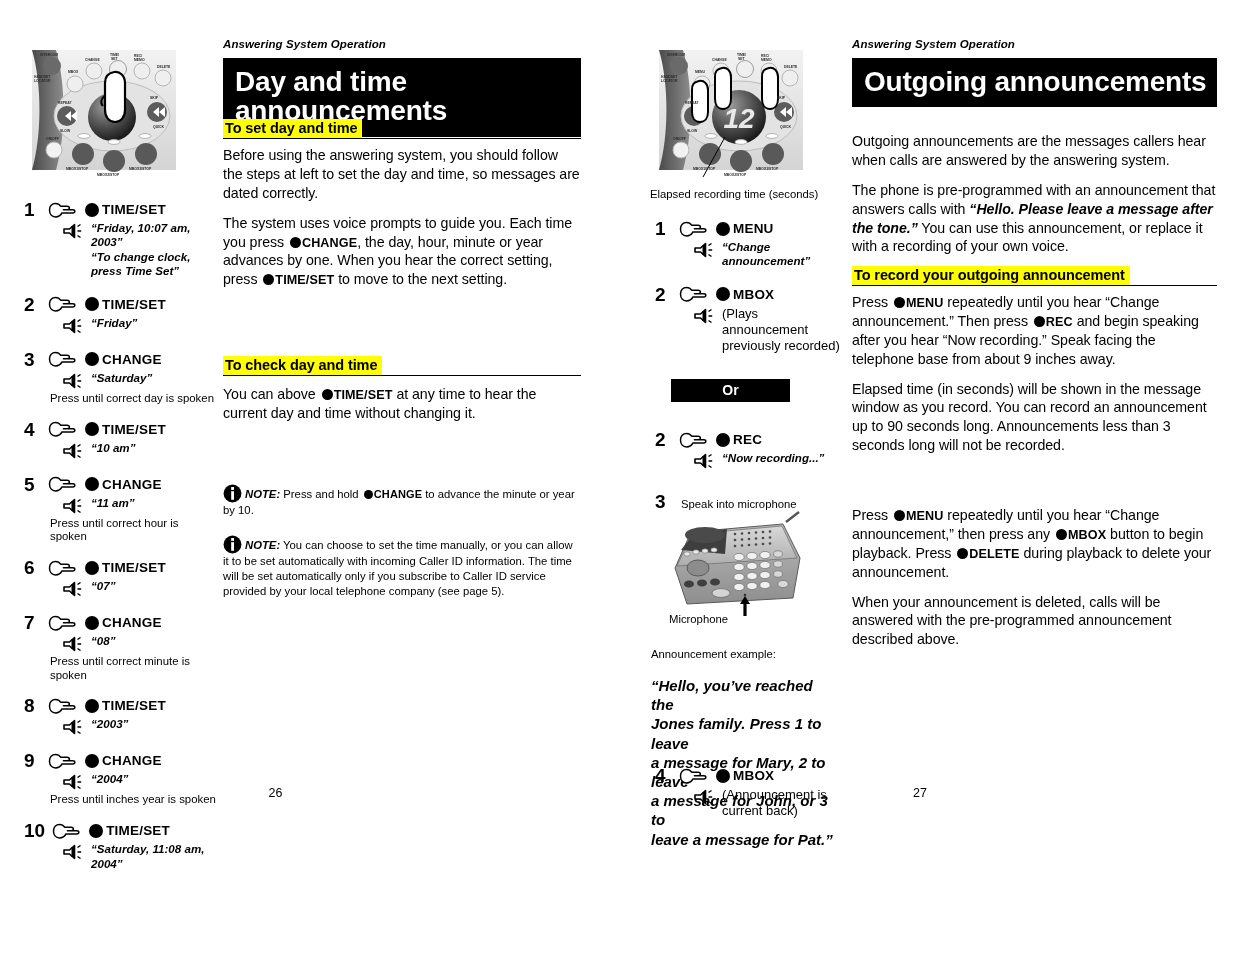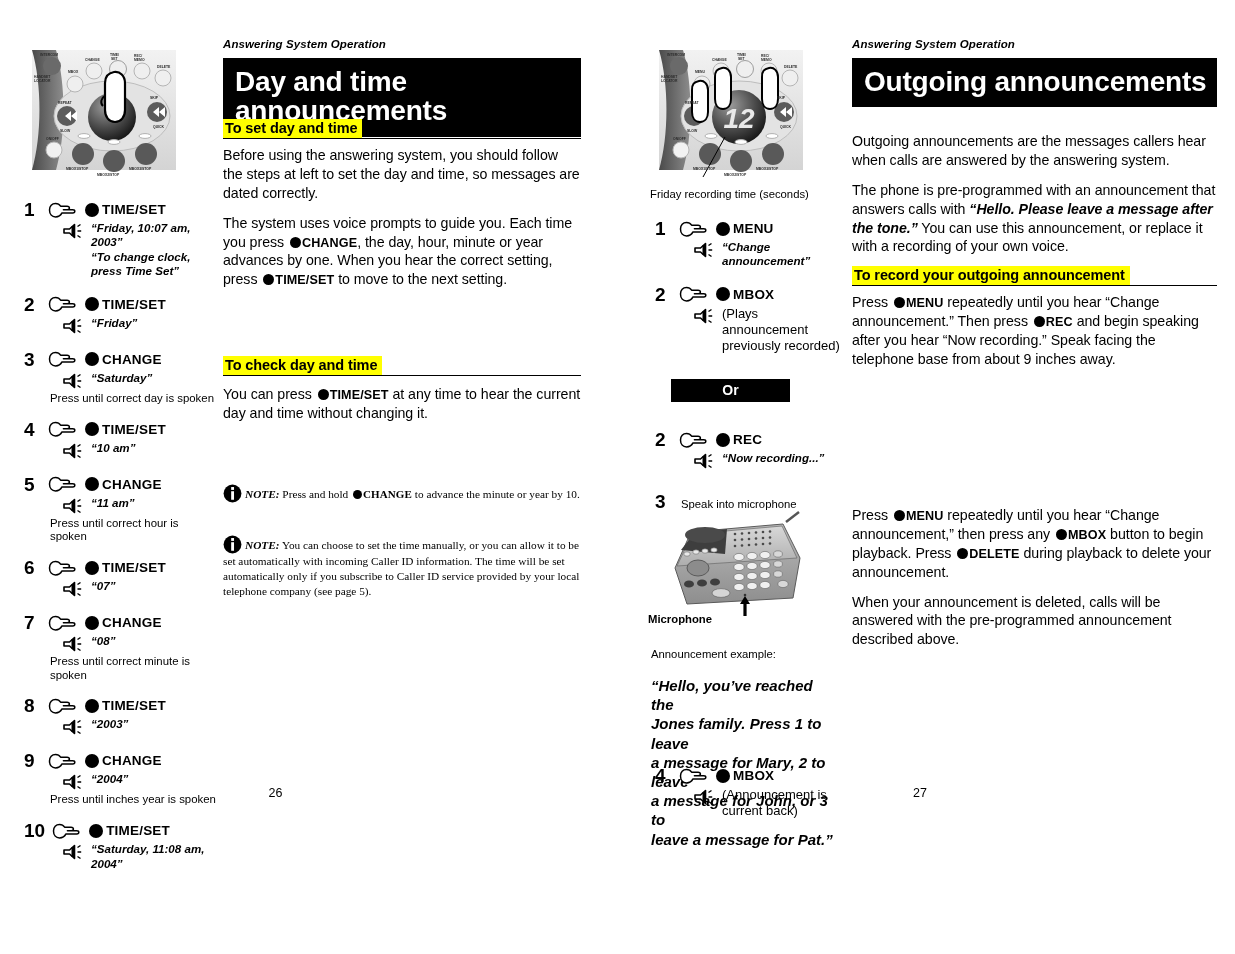--- a/index.html
+++ b/index.html
@@ -88,21 +88,21 @@
   .voice-text {
     font-size:11.6px; font-style:italic; font-weight:bold;
     line-height:1.25;
   }
   .voice-text.plain { font-style:normal; font-weight:normal; font-size:13px; }
   .note-under {
     font-size:11.4px; margin:3px 0 0 26px; line-height:1.2;
   }
 
   
-  .note-block { position:relative; font-size:11.3px; line-height:1.32;font-family:Liberation Serif, serif; }
+  .note-block { position:relative; font-size:11.3px; line-height:1.32; }
   .info-icon { width:19px; height:19px; vertical-align:-5px; margin-right:3px; }
   .note-lbl { font-weight:bold; font-style:italic; }
 
   
   .or-bar {
     background:#000; color:#fff; font-weight:bold; font-size:14px;
     text-align:center; padding:3px 0 4px 0;
   }
 
   
@@ -432,21 +432,21 @@
   </div>
 
   <div style="position:absolute;left:223px;top:355px;width:358px;">
     <div class="head-rule">
       <span class="yellow-head">To check day and time</span>
     </div>
   </div>
 
   <div style="position:absolute;left:223px;top:385px;width:358px;">
     <p class="body-p">
-      <span>You can press</span>
+      <span>You can above</span>
       <span class="btn-dot"></span><span class="btn-name">TIME/SET</span>
       <span>at any time to hear the current day and time without changing it.</span>
     </p>
   </div>
 
   <div class="note-block" style="position:absolute;left:223px;top:484px;width:358px;">
     <svg class="info-icon" viewBox="0 0 20 20">
       <circle cx="10" cy="10" r="9.4" fill="#000"></circle>
       <rect x="8.6" y="3.2" width="3" height="3" fill="#fff"></rect>
       <rect x="8.6" y="7.6" width="3" height="9" fill="#fff"></rect>
@@ -535,21 +535,21 @@
         <text x="124" y="55">SKIP</text>
         <text x="127" y="84">QUICK</text>
         <text x="20" y="96">ON/OFF</text>
         <text x="40" y="126">MBOX1/STOP</text>
         <text x="71" y="132">MBOX2/STOP</text>
         <text x="103" y="126">MBOX3/STOP</text>
       </g>
     </svg>
   </div>
 
-  <div class="caption-small" style="position:absolute;left:33px;top:188px;">Friday recording time (seconds)</div>
+  <div class="caption-small" style="position:absolute;left:33px;top:188px;">Elapsed recording time (seconds)</div>
 
   <div id="steps-right-a" style="position:absolute;left:38px;top:219px;width:190px;">
       <div class="step" style="margin-bottom:16px;">
         <div class="step-row">
           <span class="step-num">1</span>
           <svg class="hand-icon" viewBox="0 0 30 18">
             <path d="M3.5 9 C3.5 5 6 2.6 9.5 2.6 C12 2.6 13.6 3.7 14.6 5.2 L21 5.2 C22.4 5.2 23.4 6 23.4 7 C23.4 8 22.5 8.7 21.2 8.7 L17.4 8.7 L26.8 8.7 C28 8.7 28.8 9.4 28.8 10.3 C28.8 11.2 28 11.9 26.8 11.9 L16 11.9 C14.6 14.6 12.3 15.9 9.5 15.9 C6 15.9 3.5 13.3 3.5 9 Z" fill="#fff" stroke="#000" stroke-width="1.5" stroke-linejoin="round"></path>
           </svg>
           <span class="step-dot"></span>
           <span class="step-btn">MENU</span>
@@ -703,21 +703,21 @@
       </g>
       <ellipse cx="56" cy="83" rx="9" ry="4.4" fill="#d5d5d5" stroke="#666" stroke-width=".7"></ellipse>
 
       <circle cx="80" cy="85" r="1.3" fill="#333"></circle>
 
       <line x1="80" y1="106" x2="80" y2="90" stroke="#000" stroke-width="3.2"></line>
       <path d="M80 86 l-5 8 h10 z" fill="#000"></path>
     </svg>
   </div>
 
-  <div class="caption-small" style="position:absolute;left:31px;top:613px;font-weight:bold;">Microphone</div>
+  <div class="caption-small" style="position:absolute;left:52px;top:613px;">Microphone</div>
 
   <div class="caption-small" style="position:absolute;left:34px;top:648px;">Announcement example:</div>
 
   <div style="position:absolute;left:34px;top:676px;width:185px;font-size:15px;font-style:italic;font-weight:bold;line-height:1.28;">
     <div>“Hello, you’ve reached the</div>
     <div>Jones family. Press 1 to leave</div>
     <div>a message for Mary, 2 to leave</div>
     <div>a message for John, or 3 to</div>
     <div>leave a message for Pat.”</div>
   </div>
@@ -765,20 +765,21 @@
   </div>
 
   <div style="position:absolute;left:235px;top:293px;width:365px;">
     <p class="body-p">
       <span>Press</span>
       <span class="btn-dot"></span><span class="btn-name">MENU</span>
       <span>repeatedly until you hear “Change announcement.” Then press</span>
       <span class="btn-dot"></span><span class="btn-name">REC</span>
       <span>and begin speaking after you hear “Now recording.” Speak facing the telephone base from about 9 inches away.</span>
     </p>
+    <p class="body-p">Elapsed time (in seconds) will be shown in the message window as you record. You can record an announcement up to 90 seconds long. Announcements less than 3 seconds long will not be recorded.</p>
   </div>
 
 
   <div style="position:absolute;left:235px;top:506px;width:365px;">
     <p class="body-p">
       <span>Press</span>
       <span class="btn-dot"></span><span class="btn-name">MENU</span>
       <span>repeatedly until you hear “Change announcement,” then press any</span>
       <span class="btn-dot"></span><span class="btn-name">MBOX</span>
       <span>button to begin playback. Press</span>

